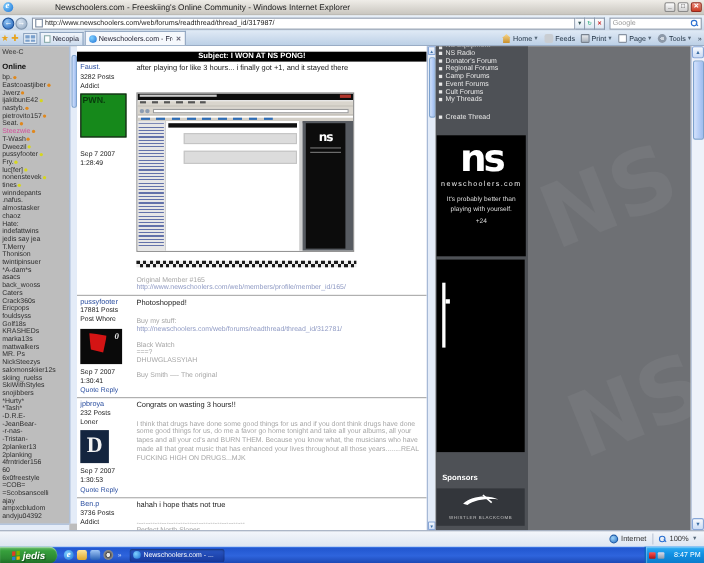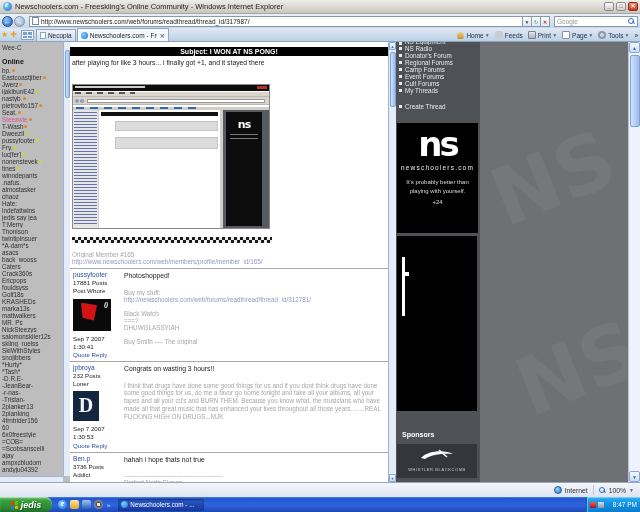--- a/index.html
+++ b/index.html
@@ -7,21 +7,21 @@
   #screen{position:relative;width:640px;height:512px;overflow:hidden;
     font-family:"Liberation Sans",sans-serif;background:#fff;}
 
   
   .titlebar{position:absolute;left:0;top:0;width:640px;height:14px;
     background:linear-gradient(#efede8,#c9c6bf);border-bottom:1px solid #a9a69f;
     display:flex;align-items:center;padding:0 2px;}
   .ie-ico{width:9px;height:9px;border-radius:50%;margin:0 3px 0 1px;
     background:radial-gradient(circle at 35% 35%,#7fd0ff,#1a6fd4);position:relative;flex:none;}
   .ie-ico::after{content:"e";position:absolute;left:2px;top:-2px;color:#fff;font:italic bold 8px "Liberation Serif",serif;}
-  .wtitle{font-size:7.5px;color:#222;white-space:nowrap;overflow:hidden;flex:1;}
+  .wtitle{font-size:7.5px;color:#222;white-space:nowrap;overflow:hidden;flex:1;margin-left:35px;}
   .winbtns{display:flex;gap:2px;}
   .wb{width:10px;height:9px;border:1px solid #8a8a8a;border-radius:2px;
      background:linear-gradient(#fdfdfd,#cfcfcf);font:bold 6px "Liberation Sans",sans-serif;
      color:#444;text-align:center;line-height:7px;}
   .wb.close{background:linear-gradient(#f08c7a,#c93a22);color:#fff;border-color:#93281a;}
 
   
   .addrbar{position:absolute;left:0;top:14px;width:640px;height:14px;
     background:linear-gradient(#e8f1fa,#c7d7e9);display:flex;align-items:center;padding:0 2px;}
   .navcirc{width:11px;height:11px;border-radius:50%;flex:none;margin-right:1px;
@@ -550,20 +550,28 @@
       <div class="lf-vscroll">
           <div class="lf-vthumb"></div>
         </div>
       <div class="lf-hscroll"></div>
     </div>
 
     <div class="mainframe">
       <div class="subject">Subject: I WON AT NS PONG!</div>
 
       <div class="post">
+        <div class="pl">
+          <div class="uname">Faust.</div>
+          <div>3282 Posts</div>
+          <div>Addict</div>
+          <div class="av1">PWN.</div>
+          <div>Sep 7 2007</div>
+          <div>1:28:49</div>
+        </div>
         <div class="pb">
           <div>after playing for like 3 hours... i finally got +1, and it stayed there</div>
 
           <div class="shot">
             <div class="sh-title"></div>
             <div class="sh-menu"></div>
             <div class="sh-nav">
               <span class="b"></span>
                 <span class="b"></span>
                 <span class="f"></span>

